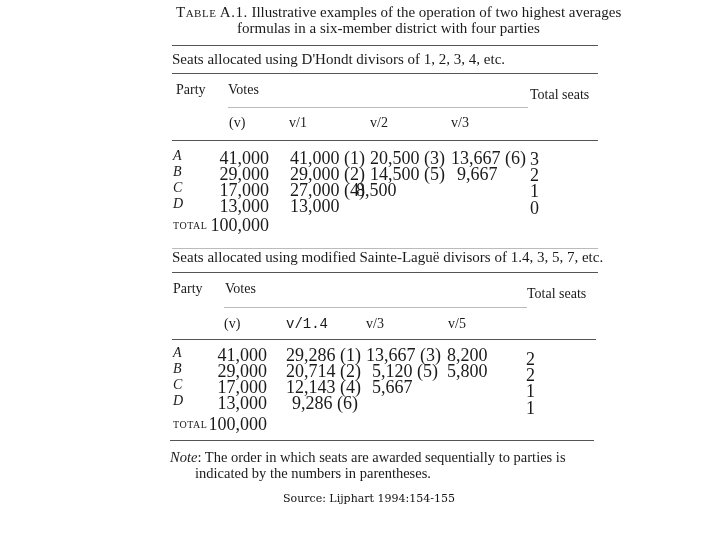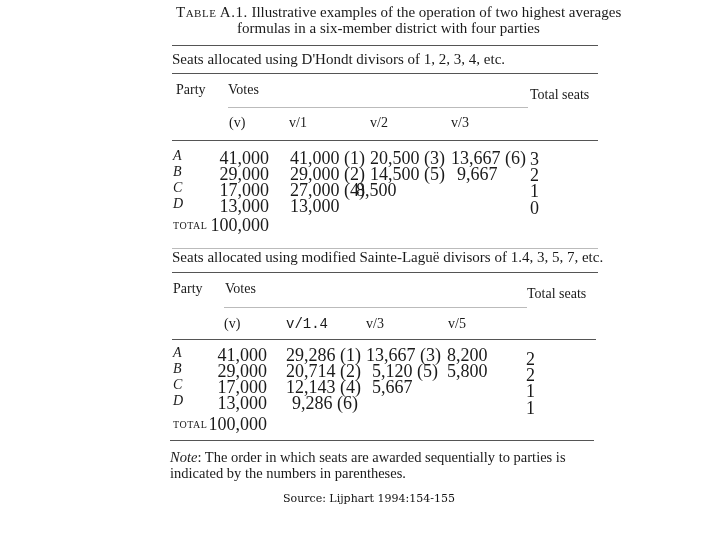--- a/index.html
+++ b/index.html
@@ -121,15 +121,15 @@
   <div class="abs cell" style="left:526px; top:398px;">1</div>
 
   <div class="abs total-lbl" style="top:419px;">TOTAL</div>
   <div class="abs cell num" style="left:198px; width:69px; top:414px;">100,000</div>
 </div>
 <div class="rule" style="left:170px; top:440px; width:424px;"></div>
 
 <div class="abs note" style="top:450px;">
   <i>Note</i><span>: The order in which seats are awarded sequentially to parties is</span>
 </div>
-<div class="abs note" style="top:466px;">indicated by the numbers in parentheses.</div>
+<div class="abs note" style="top:466px;margin-left:25px;">indicated by the numbers in parentheses.</div>
 
 <div class="abs source">Source:  Lijphart 1994:154-155</div>
 
 </body></html>

